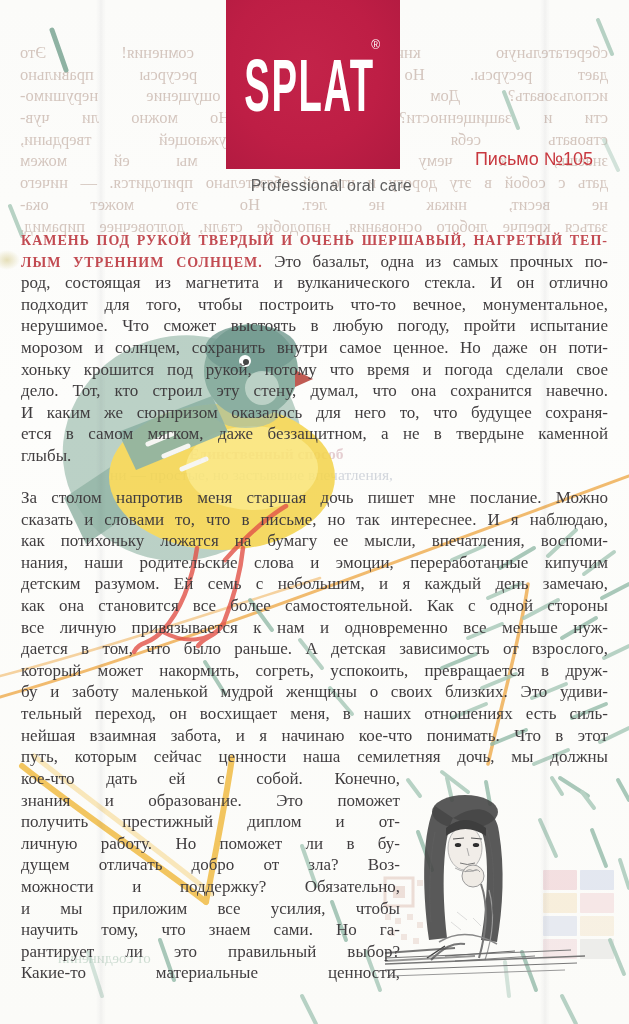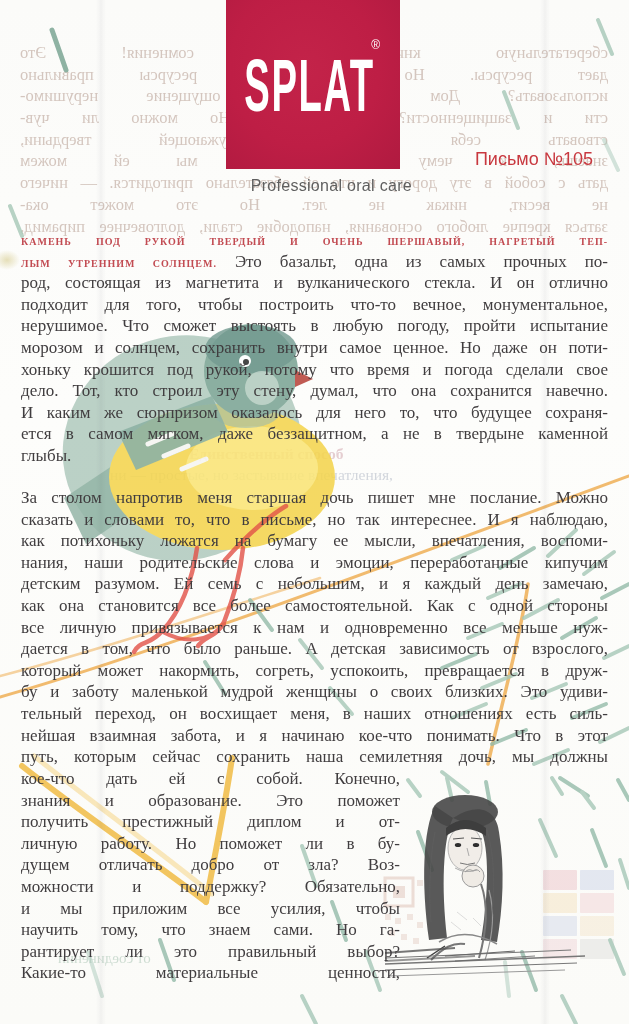--- a/index.html
+++ b/index.html
@@ -43,21 +43,21 @@
     position:absolute;right:36px;top:149px;z-index:6;
     font-family:"Liberation Sans",sans-serif;font-size:18px;color:#c8383f;
   }
   
   .textblock{position:absolute;left:21px;z-index:5;font-size:17px;color:#403d3f;}
   #para1{top:229px;width:587px;}
   #para2{top:487px;width:587px;}
   #para2n{top:768px;width:379px;}
   .line{height:21.6px;line-height:21.6px;text-align:justify;text-align-last:justify;overflow:hidden;}
   .line.last{text-align-last:left;}
-  .headline{color:#c24b52;font-weight:bold;font-size:10px;letter-spacing:1px;margin-top:28px;}
+  .headline{color:#c24b52;font-weight:bold;font-size:14px;letter-spacing:1px;margin-top:28px;}
   
   #art{position:absolute;left:0;top:0;z-index:2;}
   #girl{position:absolute;left:385px;top:772px;z-index:4;}
   #qr-bleed{position:absolute;left:381px;top:874px;z-index:1;opacity:.5;}
   #flags-bleed{position:absolute;left:543px;top:870px;z-index:1;display:grid;
     grid-template-columns:34px 34px;grid-gap:3px;}
   .flag{width:34px;height:20px;border-radius:1px;}
 </style>
 </head>
 <body>
@@ -233,21 +233,21 @@
       <div class="line">как потихоньку ложатся на бумагу ее мысли, впечатления, воспоми-</div>
       <div class="line">нания, наши родительские слова и эмоции, переработанные кипучим</div>
       <div class="line">детским разумом. Ей семь с небольшим, и я каждый день замечаю,</div>
       <div class="line">как она становится все более самостоятельной. Как с одной стороны</div>
       <div class="line">все личную привязывается к нам и одновременно все меньше нуж-</div>
       <div class="line">дается в том, что было раньше. А детская зависимость от взрослого,</div>
       <div class="line">который может накормить, согреть, успокоить, превращается в друж-</div>
       <div class="line">бу и заботу маленькой мудрой женщины о своих близких. Это удиви-</div>
       <div class="line">тельный переход, он восхищает меня, в наших отношениях есть силь-</div>
       <div class="line">нейшая взаимная забота, и я начинаю кое-что понимать. Что в этот</div>
-      <div class="line">путь, которым сейчас сохранить наша семилетняя дочь, мы должны</div>
+      <div class="line">путь, которым сейчас ценности наша семилетняя дочь, мы должны</div>
     </div>
 
   <div id="para2n" class="textblock">
       <div class="line">кое-что дать ей с собой. Конечно,</div>
       <div class="line">знания и образование. Это поможет</div>
       <div class="line">получить престижный диплом и от-</div>
       <div class="line">личную работу. Но поможет ли в бу-</div>
       <div class="line">дущем отличать добро от зла? Воз-</div>
       <div class="line">можности и поддержку? Обязательно,</div>
       <div class="line">и мы приложим все усилия, чтобы</div>

